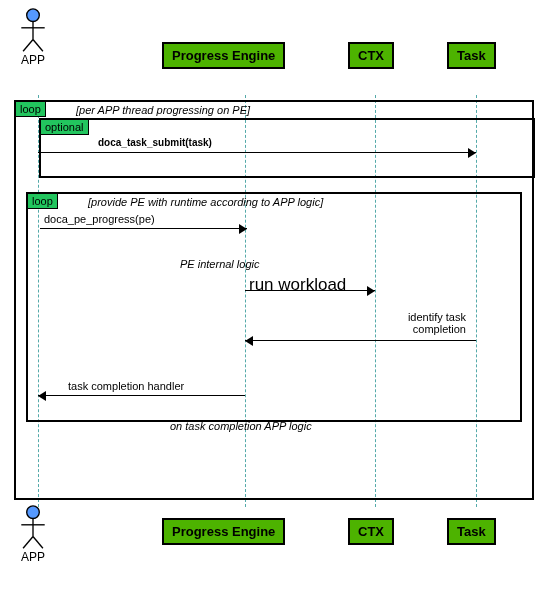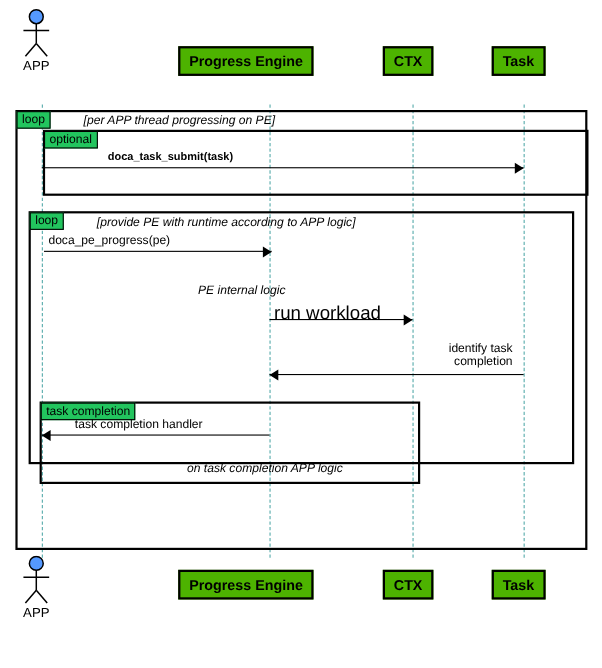--- a/index.html
+++ b/index.html
@@ -137,23 +137,20 @@
   <div style="position:absolute; top:290px; left:245px; width:130px; height:0; border-top:1.5px solid #000;">
     <span style="position:absolute; left:4px; top:-16px; font-size:17px;">run workload</span>
     <div style="position:absolute; right:0; top:-5px; width:0; height:0; border-left:8px solid #000; border-top:5px solid transparent; border-bottom:5px solid transparent;"></div>
   </div>
 
   <div style="position:absolute; top:340px; left:245px; width:231px; height:0; border-top:1.5px solid #000;">
     <span style="position:absolute; right:10px; top:-30px; font-size:11px; text-align:right;">identify task<br>completion</span>
     <div style="position:absolute; left:0; top:-5px; width:0; height:0; border-right:8px solid #000; border-top:5px solid transparent; border-bottom:5px solid transparent;"></div>
   </div>
 
-  <div class="frame" style="left:36px; top:365px; width:346px; height:75px;">
-    <span class="frame-label" style="font-size:11px;">task completion</span>
-  </div>
 
   <div style="position:absolute; top:395px; left:38px; width:207px; height:0; border-top:1.5px solid #000;">
     <span style="position:absolute; left:14px; top:-16px; font-size:11px;padding-left:16px;">task completion handler</span>
     <div style="position:absolute; left:0; top:-5px; width:0; height:0; border-right:8px solid #000; border-top:5px solid transparent; border-bottom:5px solid transparent;"></div>
   </div>
 
   <span style="position:absolute; top:420px; left:170px; font-size:11px; font-style:italic;">on task completion APP logic</span>
 
   <div class="actor" style="left:18px; top:505px;">
     <svg class="actor-svg" viewBox="0 0 30 50">

